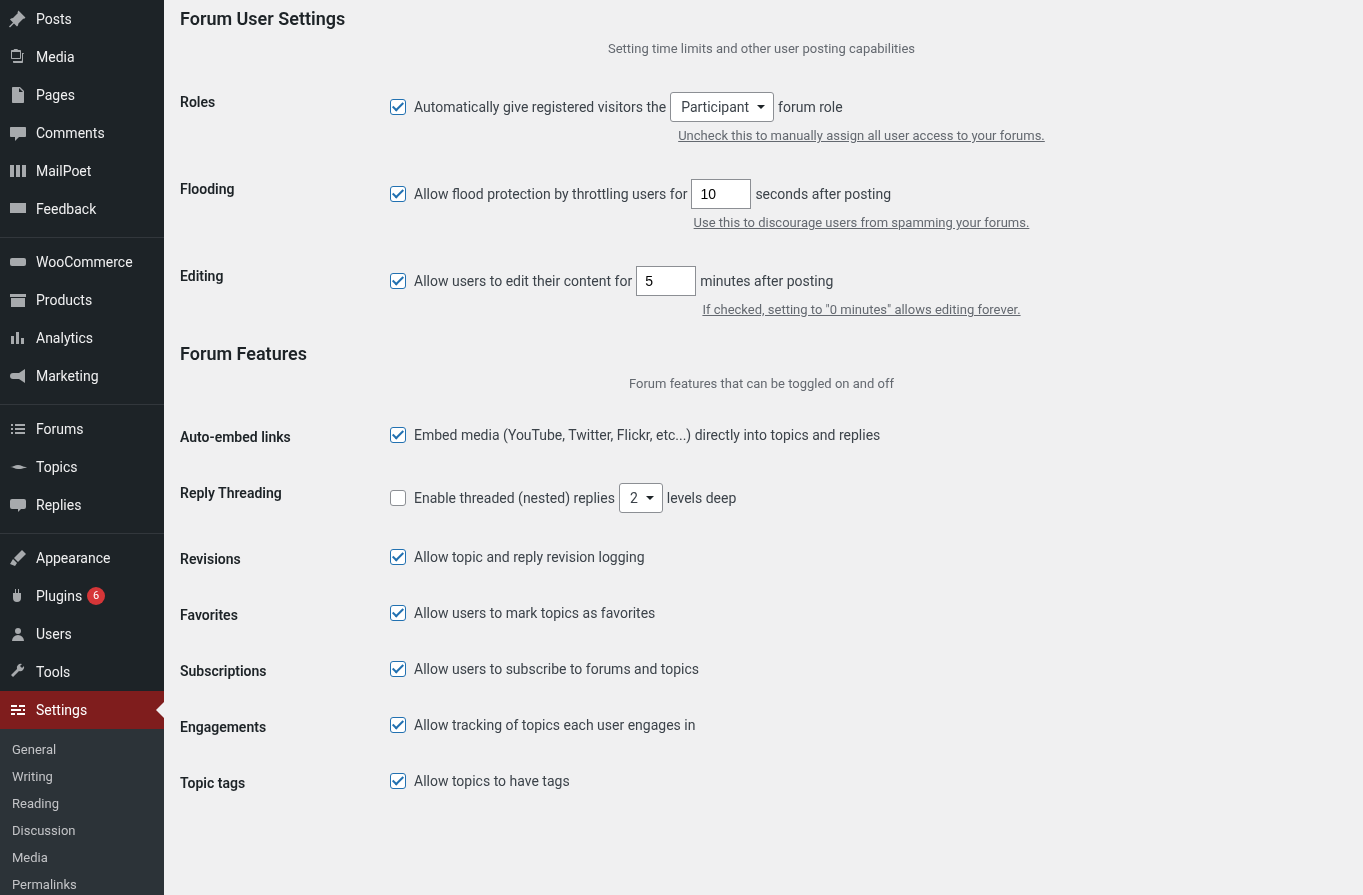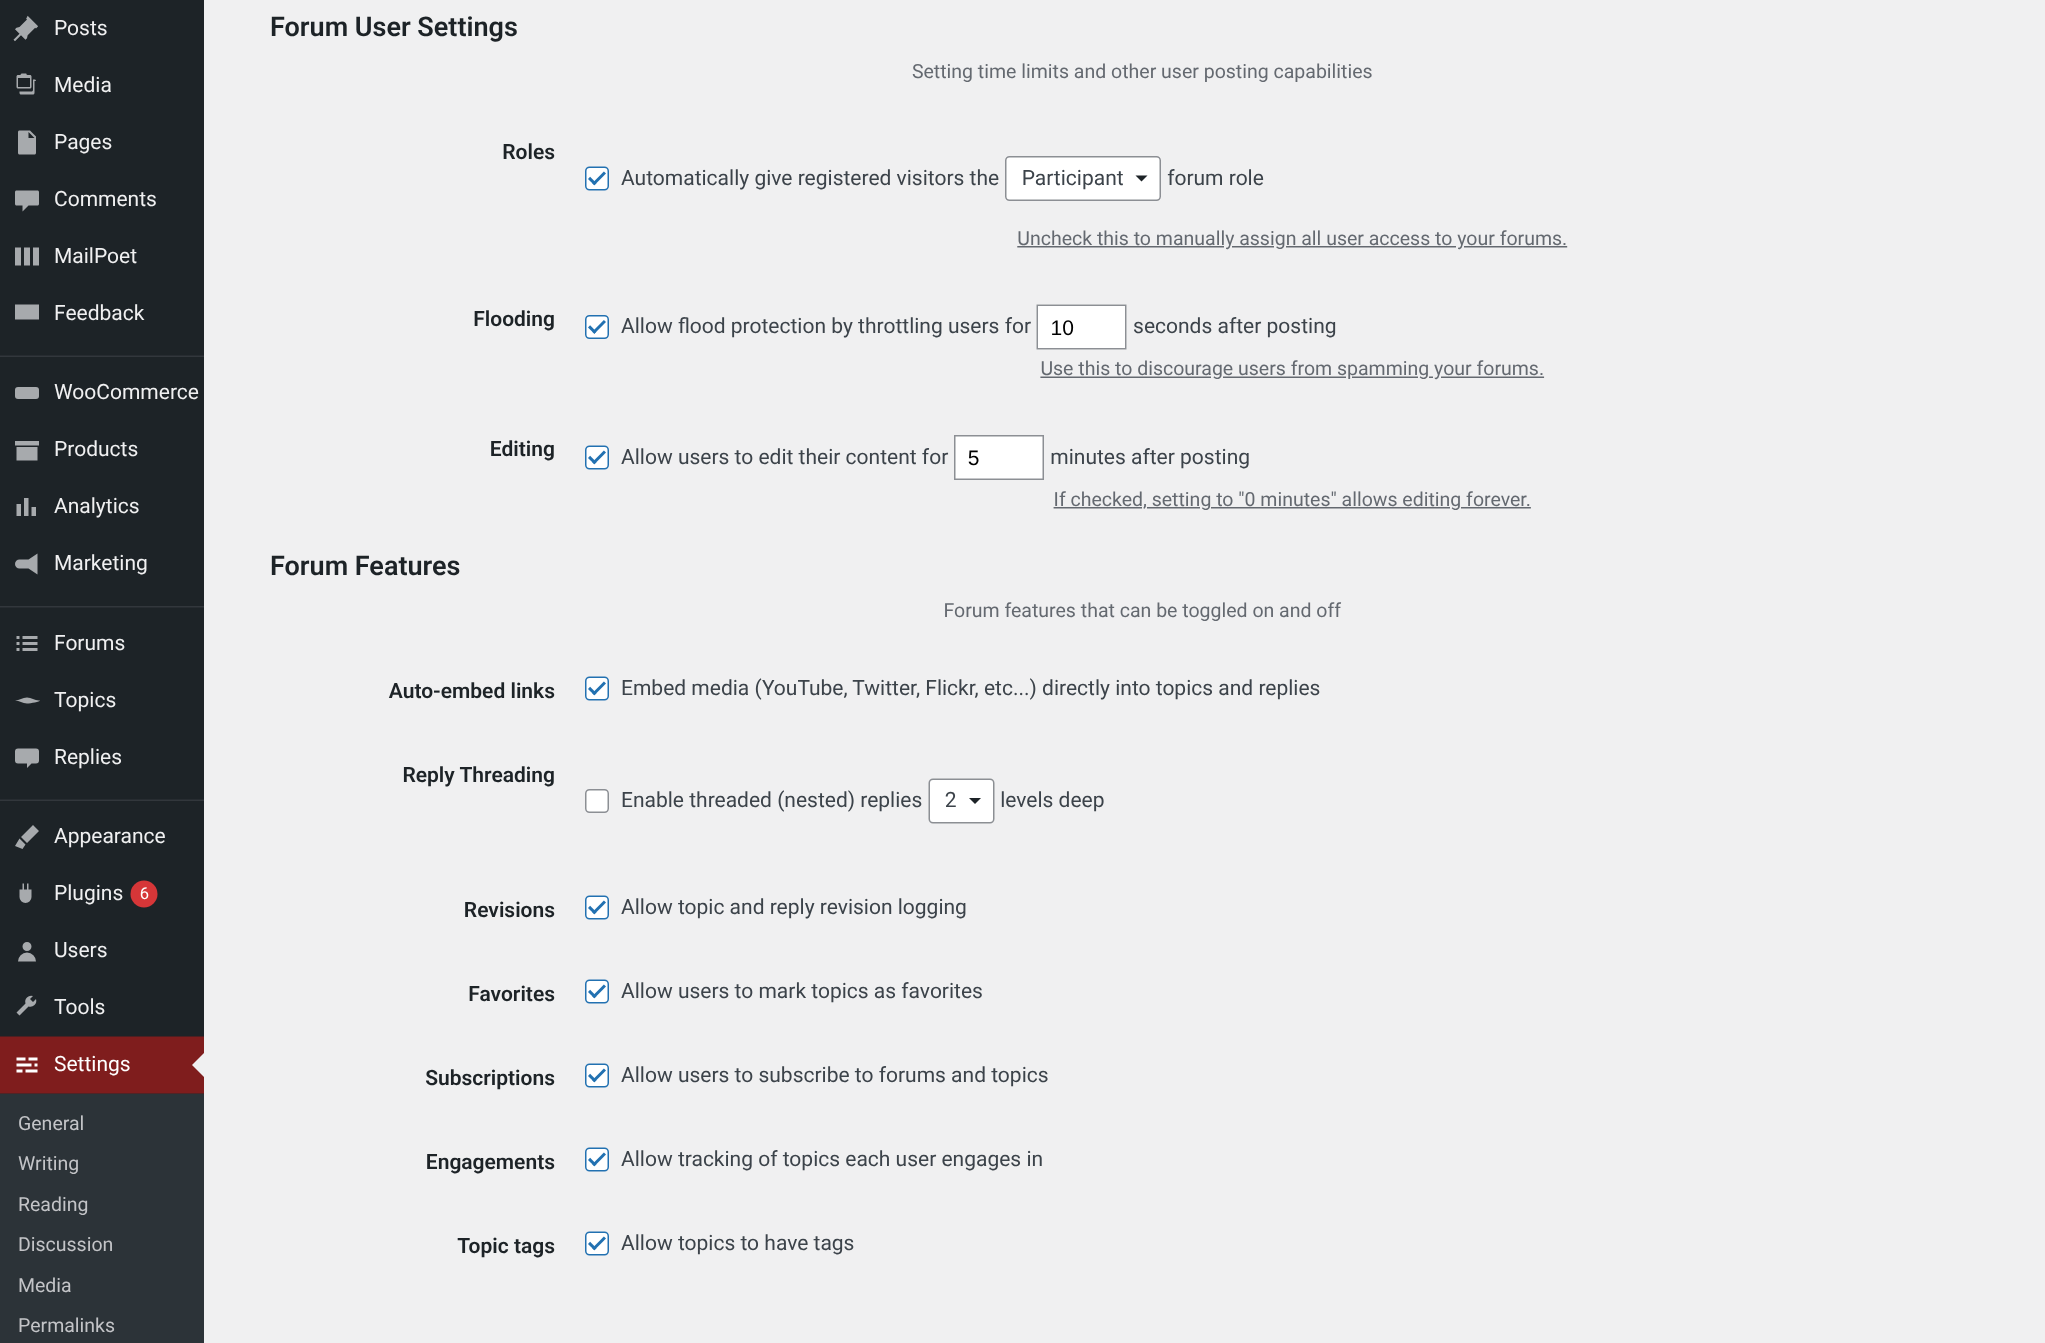--- a/index.html
+++ b/index.html
@@ -1,19 +1,19 @@
 <!DOCTYPE html>
 <html><head>
 <meta charset="utf-8">
 <style>
   * { box-sizing: border-box; margin: 0; padding: 0; }
   body { font-family: -apple-system, BlinkMacSystemFont, "Segoe UI", Roboto, sans-serif; font-size: 13px; color: #3c434a; background: #f0f0f1; }
 
   .sidebar {
-    position: fixed; left: 0; top: 0; bottom: 0; width: 136px;
+    position: fixed; left: 0; top: 0; bottom: 0; width: 164px;
     background: #1d2327; color: #f0f0f1;
   }
   .sidebar .menu-item {
     display: flex; align-items: center; padding: 9px 8px;
     color: #f0f0f1; font-size: 14px; cursor: pointer;
   }
   .sidebar .menu-item .icon { width: 20px; height: 20px; margin-right: 8px; display: inline-flex; align-items: center; justify-content: center; color: #a7aaad; }
   .sidebar .menu-item .icon svg { width: 20px; height: 20px; fill: currentColor; }
   .sidebar .menu-item.current {
     background: #7f1d1d; color: #fff; position: relative;
@@ -38,36 +38,36 @@
 
   .content { margin-left: 180px; padding: 0 20px 40px 0; }
 
   h2.section-title { font-size: 18px; font-weight: 600; color: #1d2327; padding: 8px 0 4px; }
   p.description, p.section-sub { font-size: 13px; color: #646970; text-align: center; }
   p.section-sub { margin: 8px 0 18px; }
   p.description { margin-top: 6px; text-decoration: underline; }
 
   table.form-table { width: 100%; border-collapse: collapse; }
   table.form-table th {
-    text-align: right; vertical-align: top;
+    text-align: left; vertical-align: top;
     width: 200px; padding: 20px 10px 20px 0;
     font-weight: 600; color: #1d2327; font-size: 14px;
   }
   table.form-table td { padding: 18px 10px; font-size: 14px; vertical-align: top; }
   label.inline { display: inline-flex; align-items: center; font-size: 14px; }
   input.num {
     width: 60px; height: 30px; padding: 0 8px;
     border: 1px solid #8c8f94; border-radius: 0; background: #fff;
     font-size: 14px; margin: 0 4px;
   }
   .select {
     display: inline-flex; align-items: center;
     border: 1px solid #8c8f94; border-radius: 3px; background: #fff;
     padding: 0 24px 0 10px; height: 30px; font-size: 14px;
-    position: relative; margin: 12px 4px; cursor: pointer;
+    position: relative; margin: 0 4px; cursor: pointer;
   }
   .select::after {
     content: ""; position: absolute; right: 8px; top: 12px;
     border: 4px solid transparent; border-top-color: #1d2327;
   }
   .checkbox {
     appearance: none; width: 16px; height: 16px;
     border: 1px solid #8c8f94; border-radius: 3px; background: #fff;
     margin-right: 8px; position: relative; cursor: pointer; flex-shrink: 0;
   }

